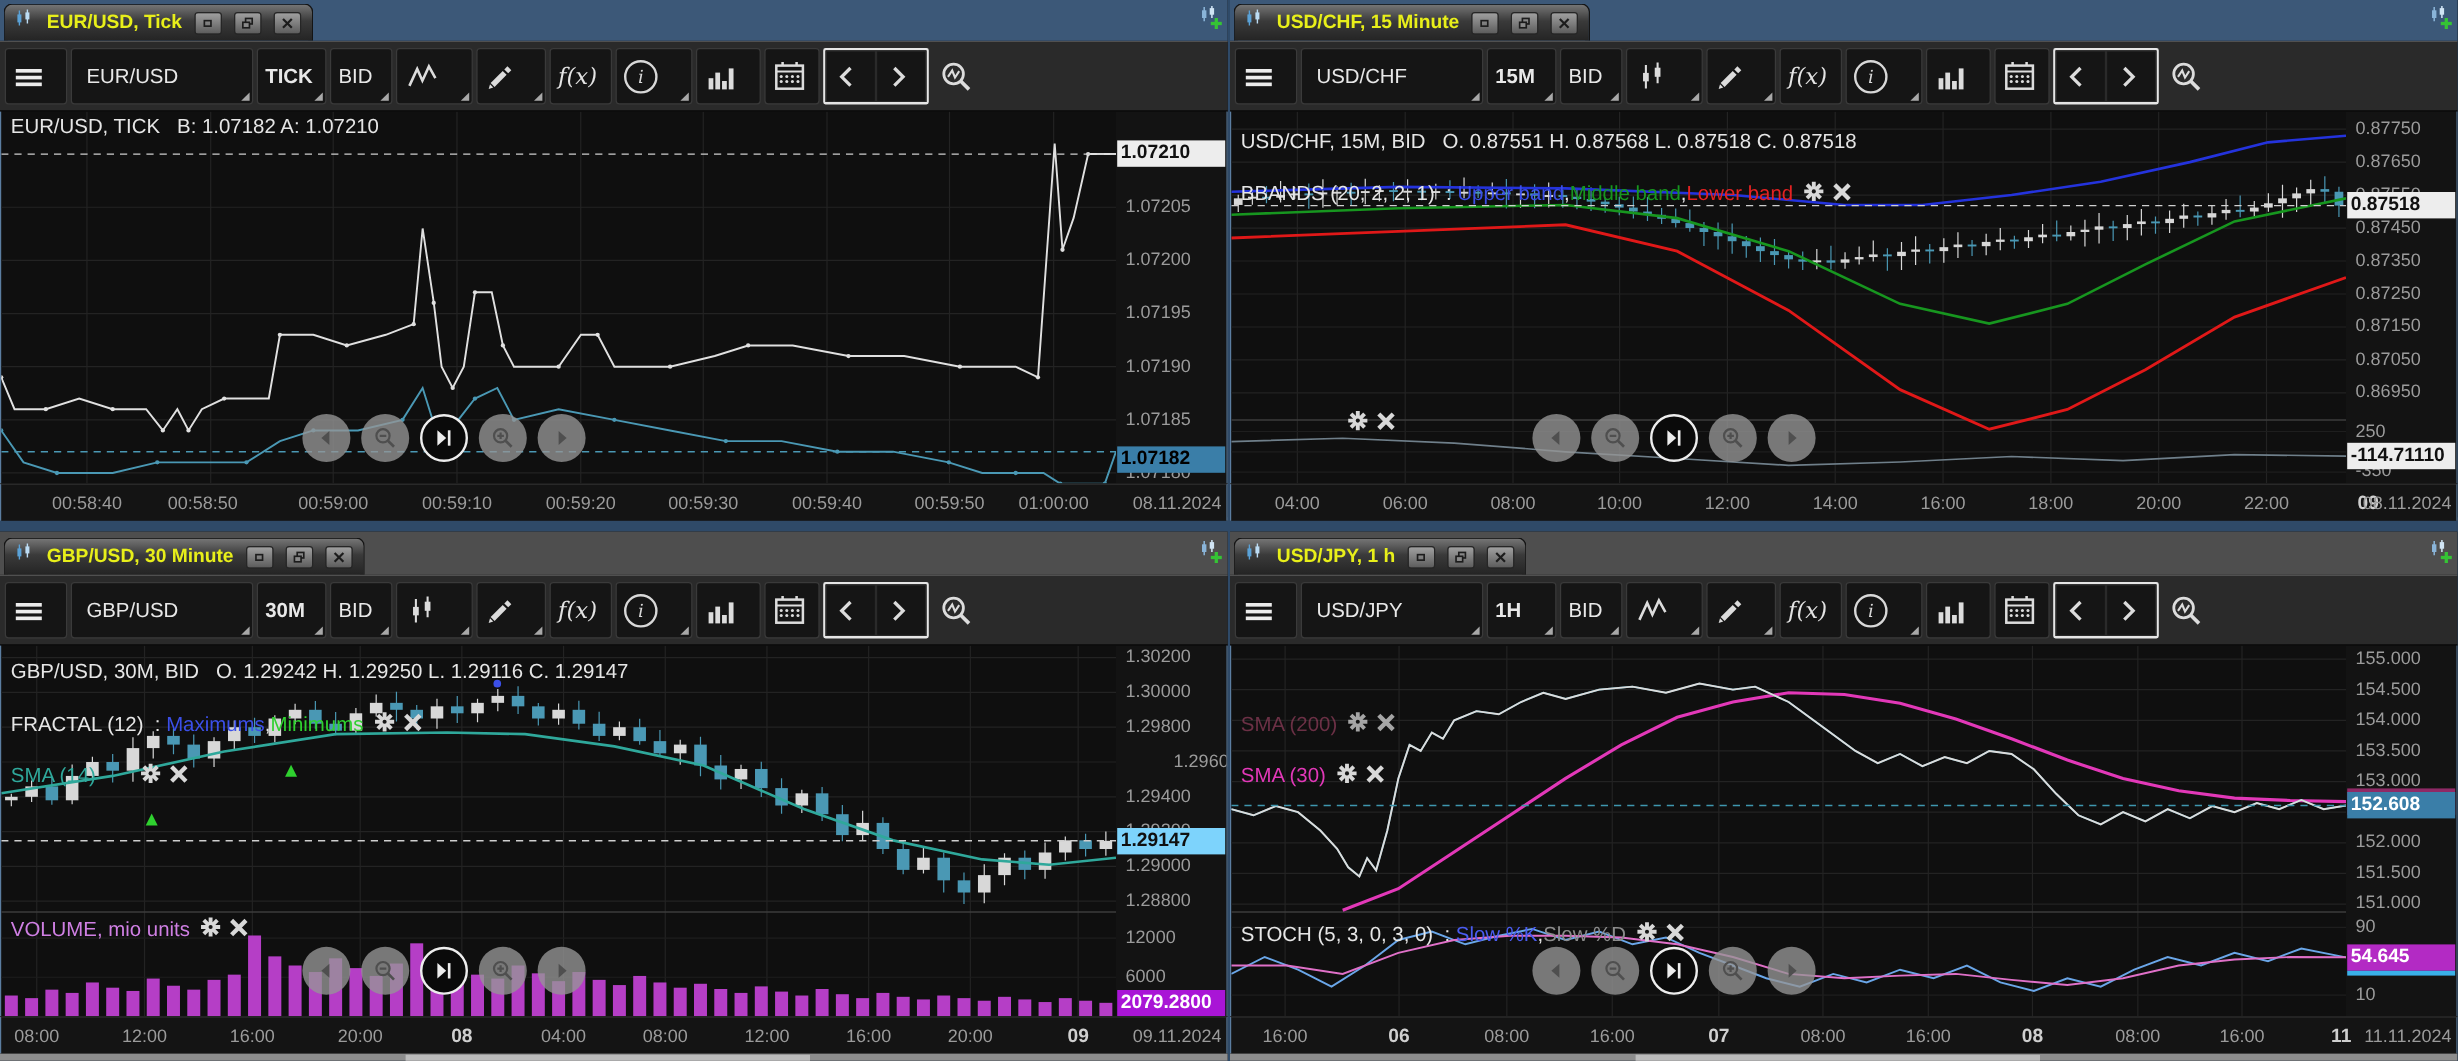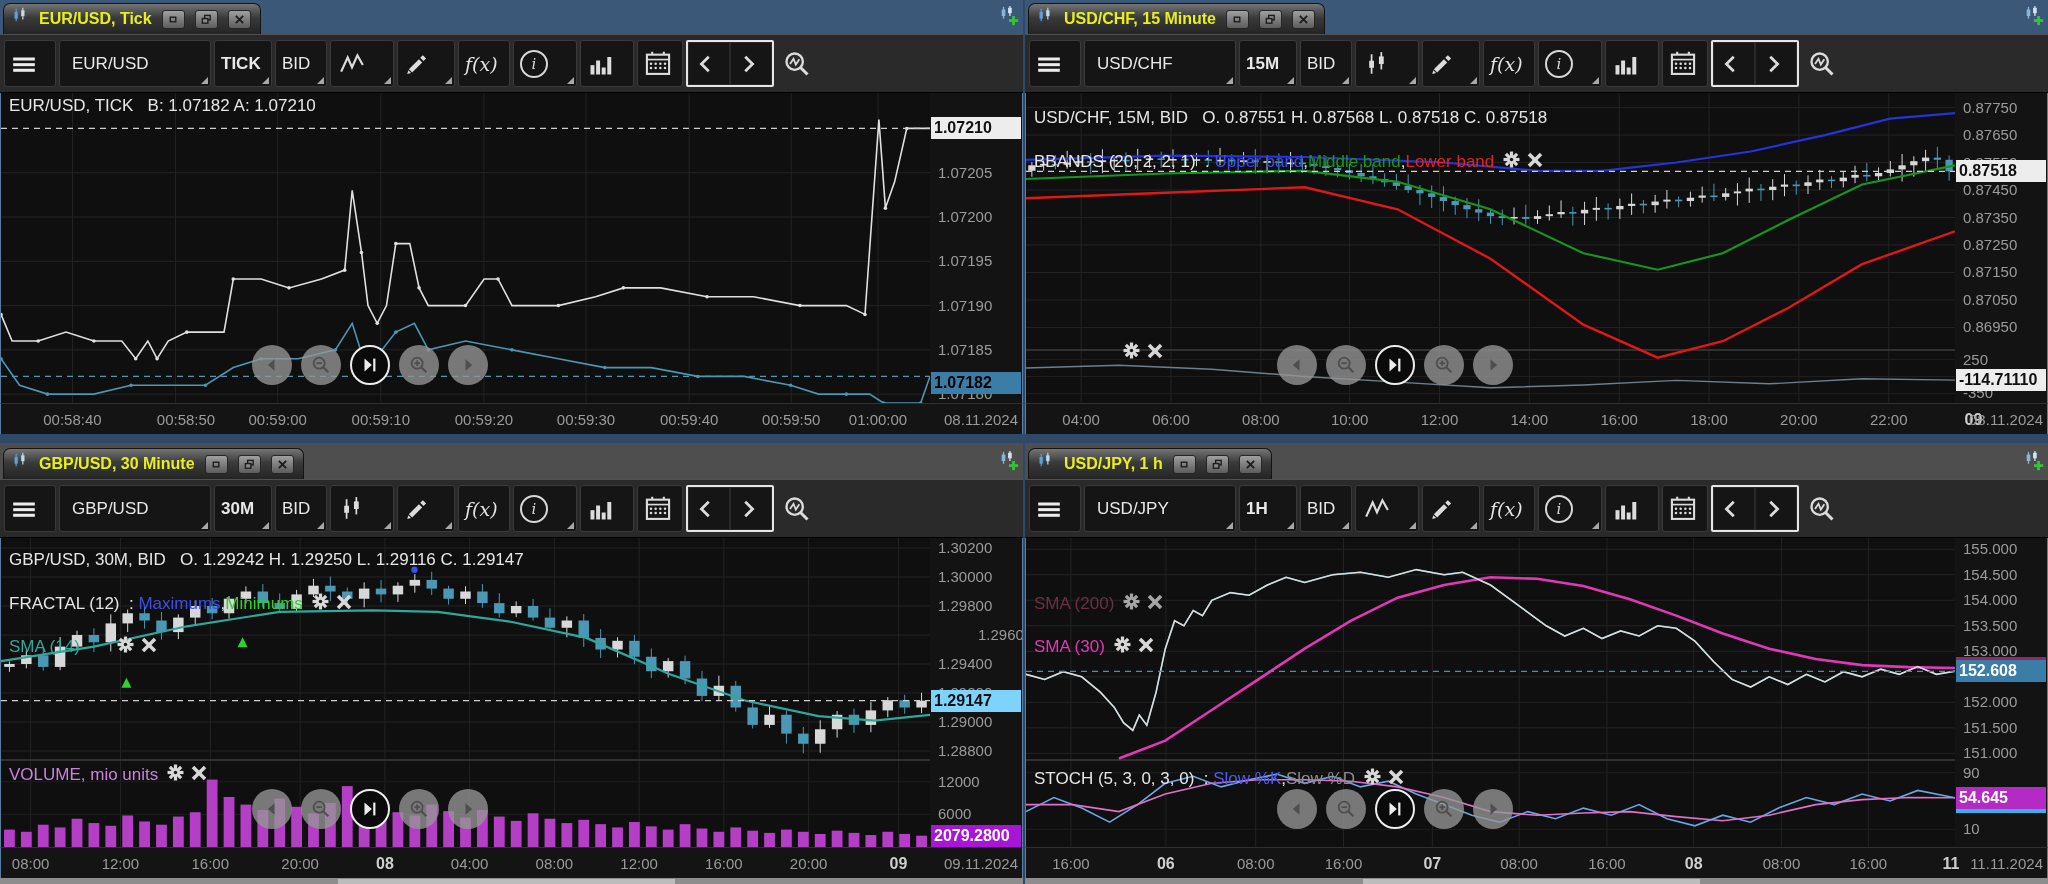--- a/index.html
+++ b/index.html
@@ -282,21 +282,21 @@
           </div>
           <div class="ncir">
             <svg width="20" height="20" viewBox="0 0 24 24">
               <path d="M9,5 L17,12 L9,19 Z" fill="#4f4f4f"></path>
             </svg>
           </div>
         </div>
       </div>
       <div class="taxis">
         <span class="tick" style="left: 71.47px;">00:58:40</span>
-        <span class="tick" style="left: 185px;">00:58:50</span>
+        <span class="tick" style="left: 168px;">00:58:50</span>
         <span class="tick" style="left: 276.691px;">00:59:00</span>
         <span class="tick" style="left: 379.812px;">00:59:10</span>
         <span class="tick" style="left: 482.933px;">00:59:20</span>
         <span class="tick" style="left: 585.033px;">00:59:30</span>
         <span class="tick" style="left: 688.154px;">00:59:40</span>
         <span class="tick" style="left: 790.254px;">00:59:50</span>
         <span class="tick" style="left: 877.039px;">01:00:00</span>
         <span class="tdate">08.11.2024</span>
       </div>
     </div>

